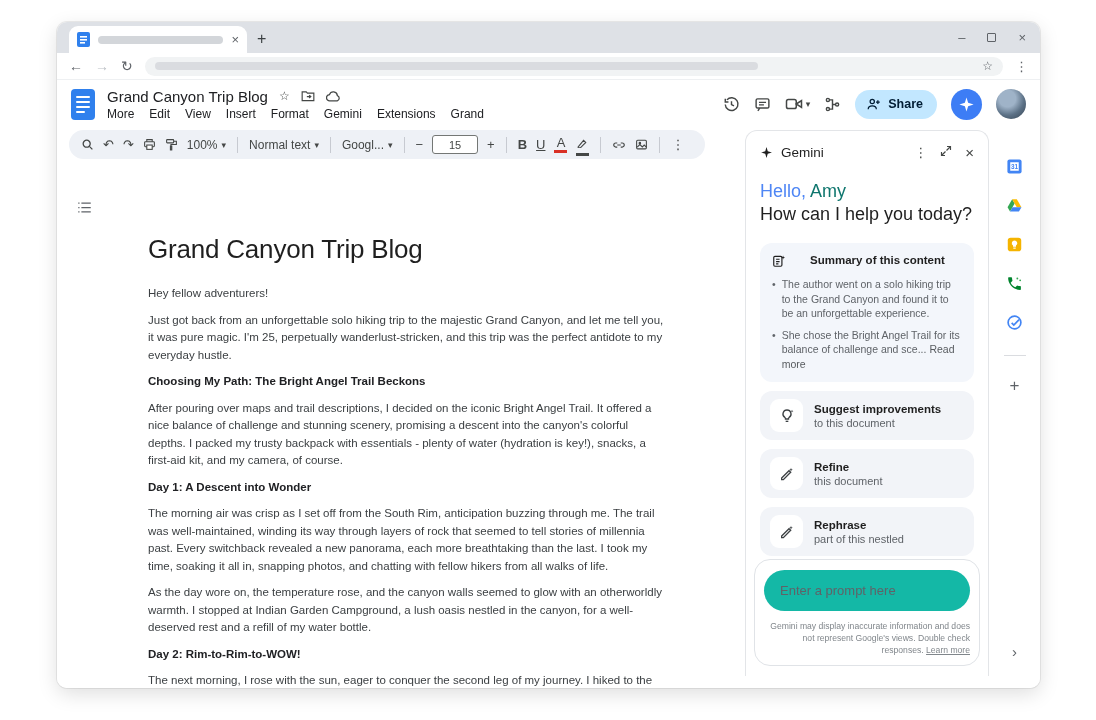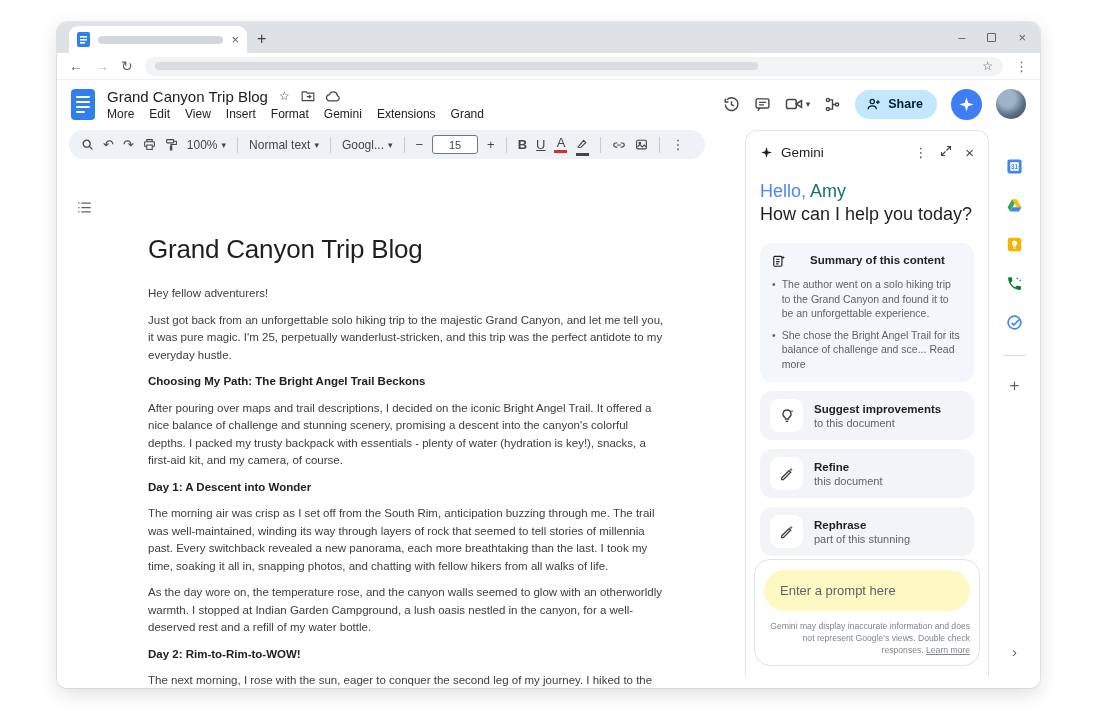--- a/index.html
+++ b/index.html
@@ -84,21 +84,21 @@
   .s-bullet { display:flex; gap:6px; font-size:10.5px; line-height:14.5px; color:#5F6368; margin-bottom:7px; }
   .s-bullet .dot { flex:none; }
   .readmore { color:#575B5F; }
   .sugg { margin-top:9px; background:#F2F4F8; border-radius:12px; padding:8px 10px; display:flex; align-items:center; gap:11px; }
   .sugg-tile { width:33px; height:33px; background:#fff; border-radius:9px; display:flex; align-items:center; justify-content:center; flex:none; }
   .sugg-title { font-size:11.5px; font-weight:bold; color:#1F1F1F; }
   .sugg-sub { font-size:11px; color:#5F6368; margin-top:2px; }
   .more-sugg { margin-top:15px; text-align:center; font-size:11.5px; color:#3C4043; font-weight:500; }
   .more-sugg .chev { margin-left:8px; }
   .gp-footer { position:absolute; left:8px; right:8px; bottom:10px; border:1px solid #E0E3E7; border-radius:16px; padding:10px 9px 9px; background:#fff; }
-  .prompt { width:100%; height:41px; background:#fef9c3; border:none; outline:none; border-radius:21px; padding:0 16px;
+  .prompt { width:100%; height:41px; background:#14b8a6; border:none; outline:none; border-radius:21px; padding:0 16px;
             font-size:13px; color:#3C4043; font-family:"Liberation Sans", sans-serif; }
   .prompt::placeholder { color:#5F6368; opacity:1; }
   .disclaimer { margin-top:9px; font-size:8.6px; line-height:12px; color:#80868B; text-align:right; }
   .disclaimer .lm { text-decoration:underline; }
 
   
   .rail { position:absolute; right:0; top:108px; width:51px; bottom:0; background:#fff; display:flex; flex-direction:column; align-items:center; padding-top:28px; }
   .rail-ic { margin-bottom:22px; display:flex; }
   .rail-sep { width:22px; height:1px; background:#DADCE0; margin:2px 0 20px; }
   .rail-plus { color:#5F6368; font-size:17px; }
@@ -375,21 +375,21 @@
     </div>
     <div class="sugg">
       <div class="sugg-tile">
           <svg width="16" height="16" viewBox="0 0 24 24" fill="none" stroke="#3C4043" stroke-width="2">
             <path d="M4 20l11-11 2.5 2.5L6.5 22.5H4z" transform="translate(0,-2)"></path>
             <path d="M18 2.8l.7 2 2 .7-2 .7-.7 2-.7-2-2-.7 2-.7z" fill="#3C4043" stroke="none"></path>
           </svg>
         </div>
       <div>
           <div class="sugg-title">Rephrase</div>
-          <div class="sugg-sub">part of this stunning</div>
+          <div class="sugg-sub">part of this nestled</div>
         </div>
     </div>
 
     <div class="more-sugg"><span>More suggestions</span><span class="chev">›</span></div>
 
     <div class="gp-footer">
       <input class="prompt" type="text" placeholder="Enter a prompt here" style="">
       <div class="disclaimer"><span>Gemini may display inaccurate information and does not represent Google's views. Double check responses. </span><span class="lm">Learn more</span></div>
     </div>
   </div>

